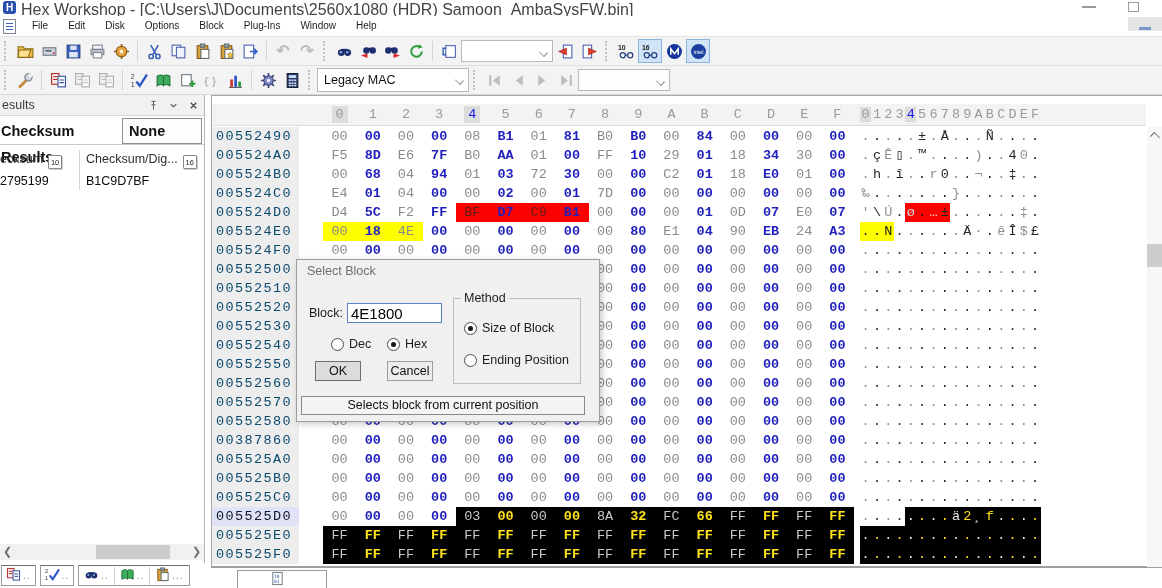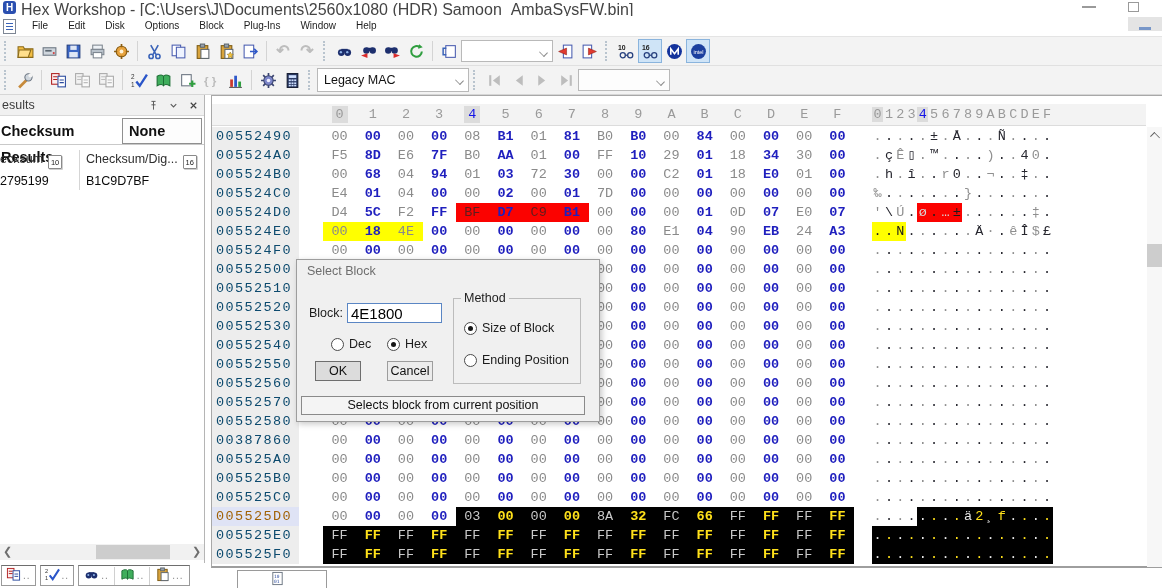--- a/index.html
+++ b/index.html
@@ -75,31 +75,31 @@
 
   
   .editor { position:absolute; left:211px; top:95px; width:951px; height:473px; background:#fff;
             border-left:1px solid #a8a8a8; border-top:1px solid #a8a8a8; border-bottom:2px solid #9e9e9e; }
   .hexfont { font-family:"Liberation Mono","DejaVu Sans Mono",monospace; font-size:13.5px; }
   .hexhead { position:absolute; left:0; top:8px; width:934px; height:22px; background:#f3f3f3; border-bottom:1px solid #dcdcdc;
              display:flex; align-items:center; }
   .hexrows { position:absolute; left:0; top:31px; width:934px; }
   .hexrow { display:flex; height:19px; line-height:19px; align-items:stretch; }
   .addr { width:87px; background:#ededed; color:#0c4a6e; padding-left:4px; letter-spacing:1.4px; }
-  .addr-sel { color:#a16207; background:#dfe3f5; }
+  .addr-sel { color:#0f172a; background:#dfe3f5; }
   .addr-head { width:87px; background:#f3f3f3; }
   .bytes { display:flex; margin-left:24px; }
   .byte { width:33.2px; text-align:center; }
   .byte.even { color:#8a8a8a; }
   .byte.odd  { color:#1f1fbe; font-weight:bold; }
   .hcell { width:33.2px; text-align:center; color:#9a9a9a; }
   .hcell span { padding:1px 4px; }
   .hcell.anchor span { background:#dcdcdc; }
   .hcell.caret span { background:#dcdcdc; color:#1414e8; }
-  .ascii { margin-left:18px; white-space:nowrap; }
+  .ascii { margin-left:6px; white-space:nowrap; }
   .ach { display:inline-block; width:11.3px; text-align:center; }
   .ach.even { color:#8f8f8f; } .ach.odd { color:#26262e; }
   .ahead .ach { color:#9a9a9a; }
   .ahead .ach.anchor { background:#dcdcdc; }
   .ahead .ach.caret { background:#dcdcdc; color:#1414e8; }
   .byte.hl-red { background:#fb0200; } .byte.even.hl-red { color:#5e1d1d; }
   .byte.hl-yellow { background:#ffff00; }
   .byte.hl-black { background:#000; } .byte.even.hl-black { color:#c9c9c9; } .byte.odd.hl-black { color:#ffe11a; }
   .ach.ahl-red { background:#fb0200; } .ach.even.ahl-red { color:#d9d9d9; } .ach.odd.ahl-red { color:#1c1c1c; }
   .ach.ahl-yellow { background:#ffff00; color:#1c1c1c; }

